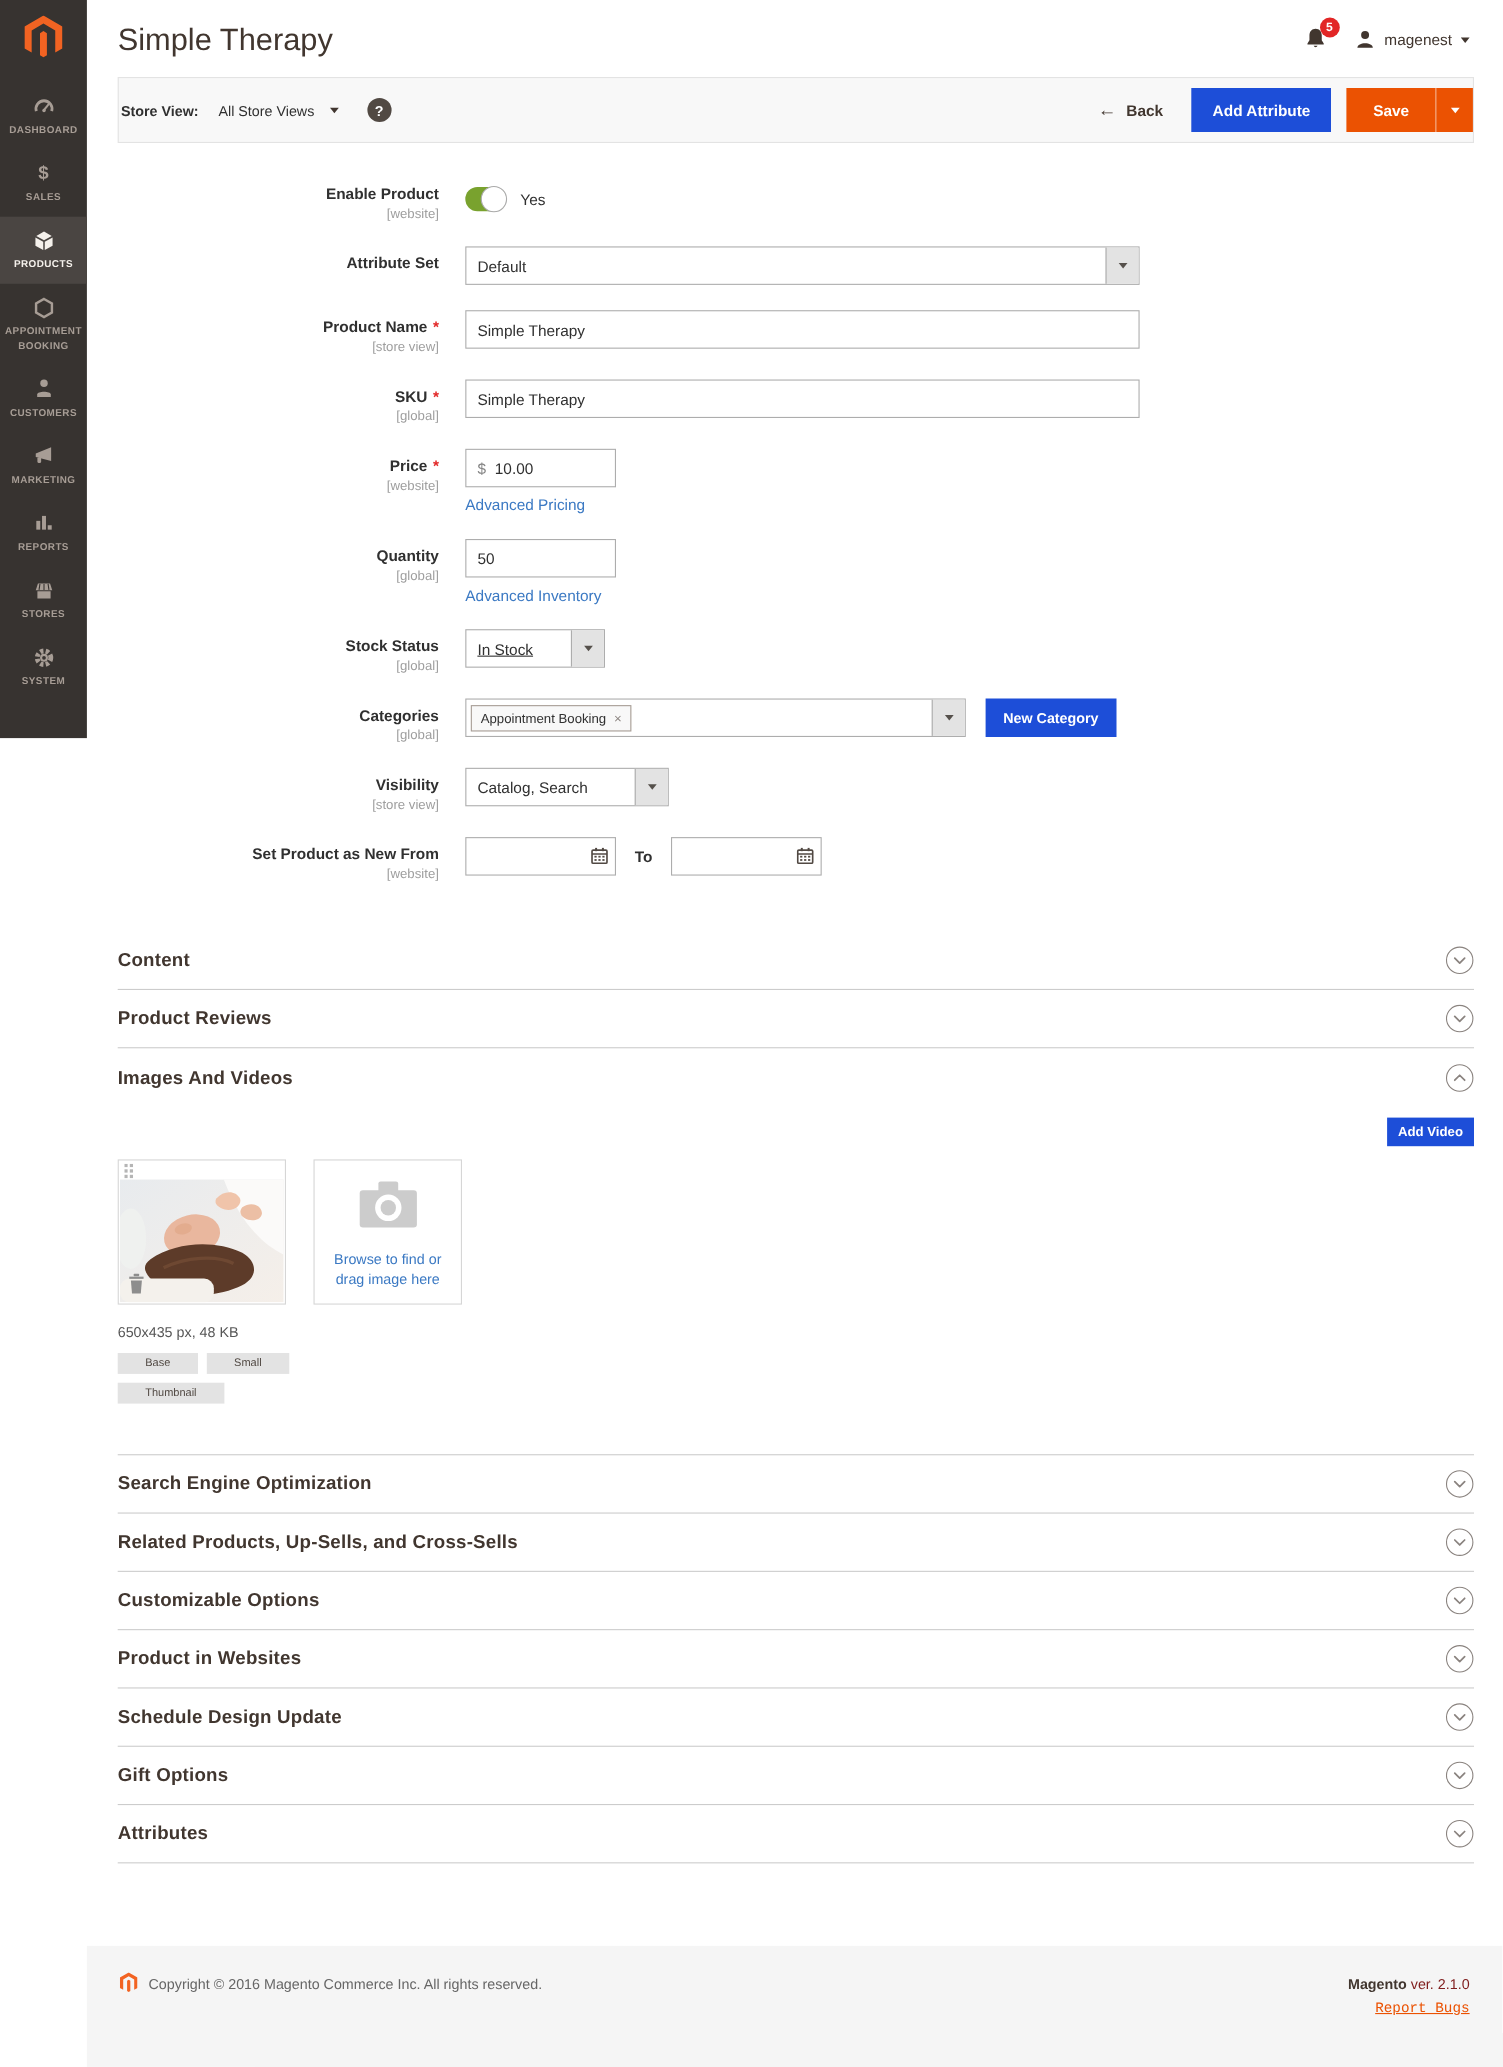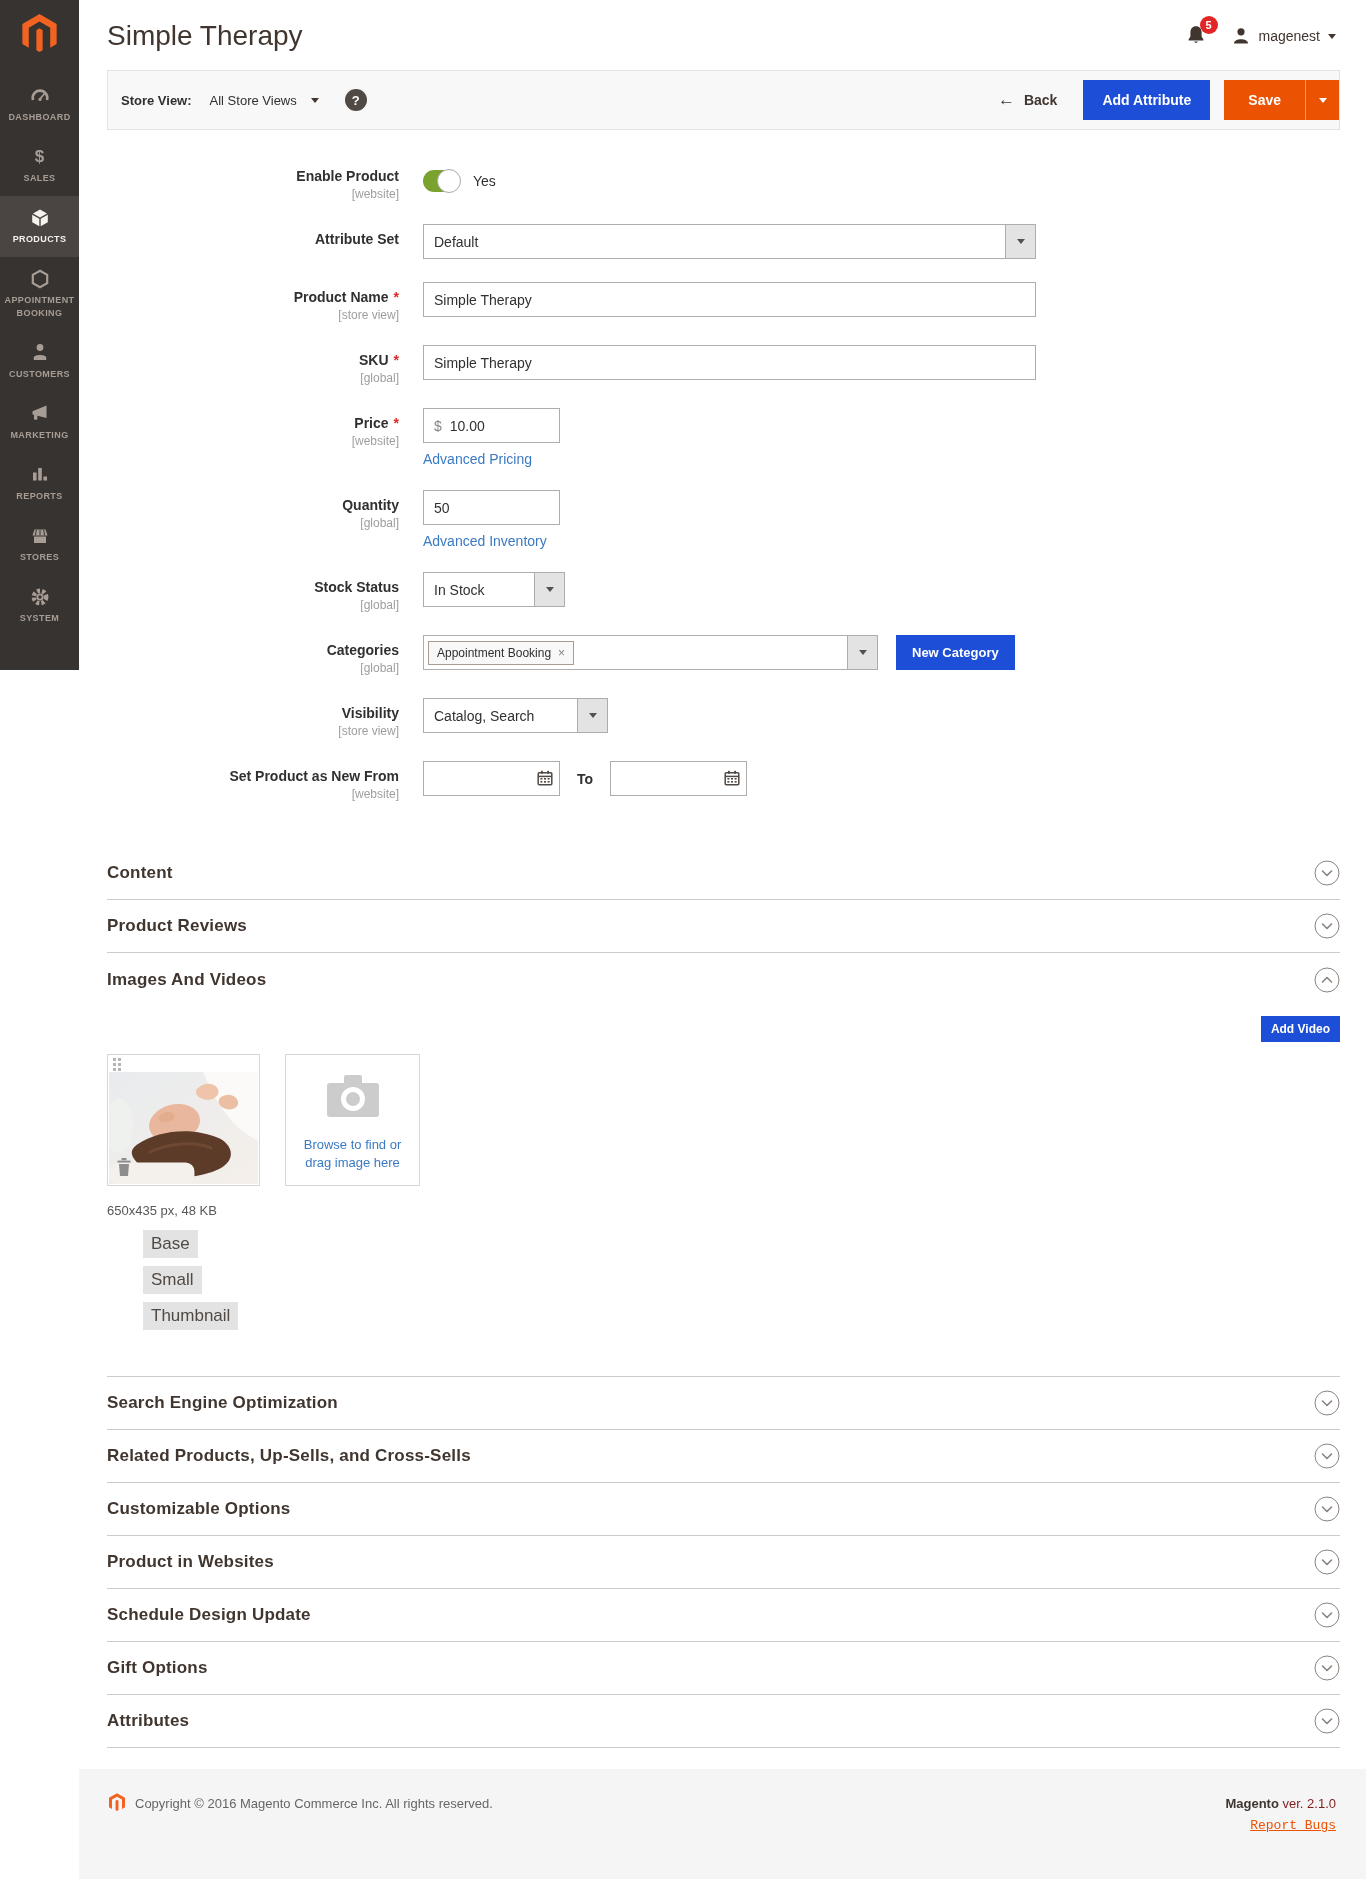--- a/index.html
+++ b/index.html
@@ -26,21 +26,21 @@
   .page-title { font-size: 28px; font-weight: 400; color: #41362f; }
   .header-actions { display: flex; align-items: center; gap: 24px; }
   .notif { position: relative; background: none; border: none; cursor: pointer; }
   .badge { position: absolute; top: -8px; right: -11px; background: #e22626; color: #fff; font-size: 11px; font-weight: bold;
            border-radius: 50%; min-width: 18px; height: 18px; display: flex; align-items: center; justify-content: center; padding: 0 3px; }
   .user { display: flex; align-items: center; gap: 8px; font-size: 14px; color: #41362f; background: none; border: none; cursor: pointer; font-family: inherit; }
   .caret-down { width: 0; height: 0; border: 4px solid transparent; border-top: 5px solid #41362f; margin-top: 4px; }
 
   
   .toolbar { margin: 0 26px 0 28px; background: #f8f8f8; border: 1px solid #e3e3e3;
-             height: 60px; display: flex; align-items: center; justify-content: space-between; padding-left: 13px; }
+             height: 60px; display: flex; align-items: center; justify-content: space-between; padding-left: 2px; }
   .toolbar-left { display: flex; align-items: center; gap: 18px; }
   .sv-label { font-size: 13px; font-weight: bold; color: #303030; }
   .sv-switch { display: flex; align-items: center; gap: 14px; background: none; border: none; font-family: inherit; font-size: 13px; color: #303030; cursor: pointer; }
   .help-circle { width: 22px; height: 22px; border-radius: 50%; background: #514943; color: #fff; font-size: 13px; font-weight: bold;
                  display: flex; align-items: center; justify-content: center; cursor: pointer; border: none; margin-left: 8px; }
   .toolbar-right { display: flex; align-items: center; height: 100%; }
   .back-btn { display: flex; align-items: center; gap: 9px; background: none; border: none; font-family: inherit;
               font-size: 14px; font-weight: bold; color: #41362f; cursor: pointer; margin-right: 26px; }
   .back-arrow { font-size: 17px; font-weight: normal; }
   .btn-dark { background: #1d4ed8; color: #fff; border: none; font-family: inherit; font-weight: bold; font-size: 14px;
@@ -69,21 +69,21 @@
                   background: #fff; border: 1px solid #aaa; }
   .toggle-label { margin-left: 13px; font-size: 14px; color: #303030; }
 
   .txt { height: 35px; border: 1px solid #adadad; font-size: 14px; color: #303030; padding: 0 10px; font-family: inherit; background: #fff; }
   .w-wide { width: 613px; }
   .sel { height: 35px; border: 1px solid #adadad; background: #fff; display: flex; align-items: center; cursor: pointer; position: relative; }
   .sel-value { flex: 1; font-size: 14px; padding: 0 10px; text-align: left; }
   .sel-arrow { width: 30px; align-self: stretch; background: #e3e3e3; border-left: 1px solid #adadad;
                display: flex; align-items: center; justify-content: center; }
   .sel-arrow i { width: 0; height: 0; border: 4px solid transparent; border-top: 5px solid #55504b; margin-top: 4px; }
-  .w-small { width: 142px; }
+  .w-small { width: 127px; text-decoration: underline; }
   .w-med { width: 185px; }
 
   .price-box { width: 137px; height: 35px; border: 1px solid #adadad; background: #fff; display: flex; align-items: center; }
   .currency { color: #858585; font-size: 14px; padding-left: 10px; }
   .price-box input { border: none; outline: none; width: 90px; font-family: inherit; font-size: 14px; color: #303030; padding: 0 8px; }
   .w-qty { width: 137px; }
   .flink { margin-top: 8px; color: #3b79c3; font-size: 14px; text-decoration: none; cursor: pointer; }
 
   .cat-row { display: flex; align-items: flex-start; }
   .multiselect { width: 455px; min-height: 35px; border: 1px solid #adadad; background: #fff; position: relative;
@@ -116,21 +116,21 @@
   .tile { border: 1px solid #d6d6d6; background: #fff; position: relative; height: 132px; }
   .tile-image { width: 153px; cursor: grab; }
   .photo { position: absolute; left: 1px; right: 1px; bottom: 1px; height: 112px; overflow: hidden; }
   .photo svg { display: block; width: 100%; height: 100%; }
   .drag { position: absolute; top: 3px; left: 5px; }
   .trash { position: absolute; bottom: 5px; left: 7px; background: none; border: none; cursor: pointer; z-index: 2; }
   .tile-upload { width: 135px; display: flex; flex-direction: column; align-items: center; justify-content: center; gap: 11px; cursor: pointer; }
   .browse { color: #3b79c3; font-size: 13px; text-align: center; width: 106px; line-height: 1.35; }
   .img-meta { margin-top: 17px; font-size: 13px; color: #575757; }
   .roles { margin-top: 12px; width: 170px; display: flex; flex-wrap: wrap; gap: 8px; }
-  .role-chip { background: #e3e3e3; color: #514943; font-size: 17px; padding: 4px 8px; margin-left: 36px; }
+  .role-chip { background: #e3e3e3; color: #514943; font-size: 10px; padding: 4px 25px; }
 
   
   .footer { margin-top: auto; background: #f5f5f5; display: flex; justify-content: space-between;
             padding: 24px 30px 46px 30px; }
   .f-left { display: flex; align-items: flex-start; gap: 10px; }
   .copy { font-size: 13px; color: #666; padding-top: 3px; }
   .f-right { text-align: right; font-size: 13px; padding-top: 3px; }
   .f-brand { font-weight: bold; color: #41362f; }
   .f-ver { color: #7f1d1d; }
   .f-bugs { color: #eb5202; text-decoration: underline; display: inline-block; margin-top: 7px; cursor: pointer; font-family: Liberation Mono, monospace; }

